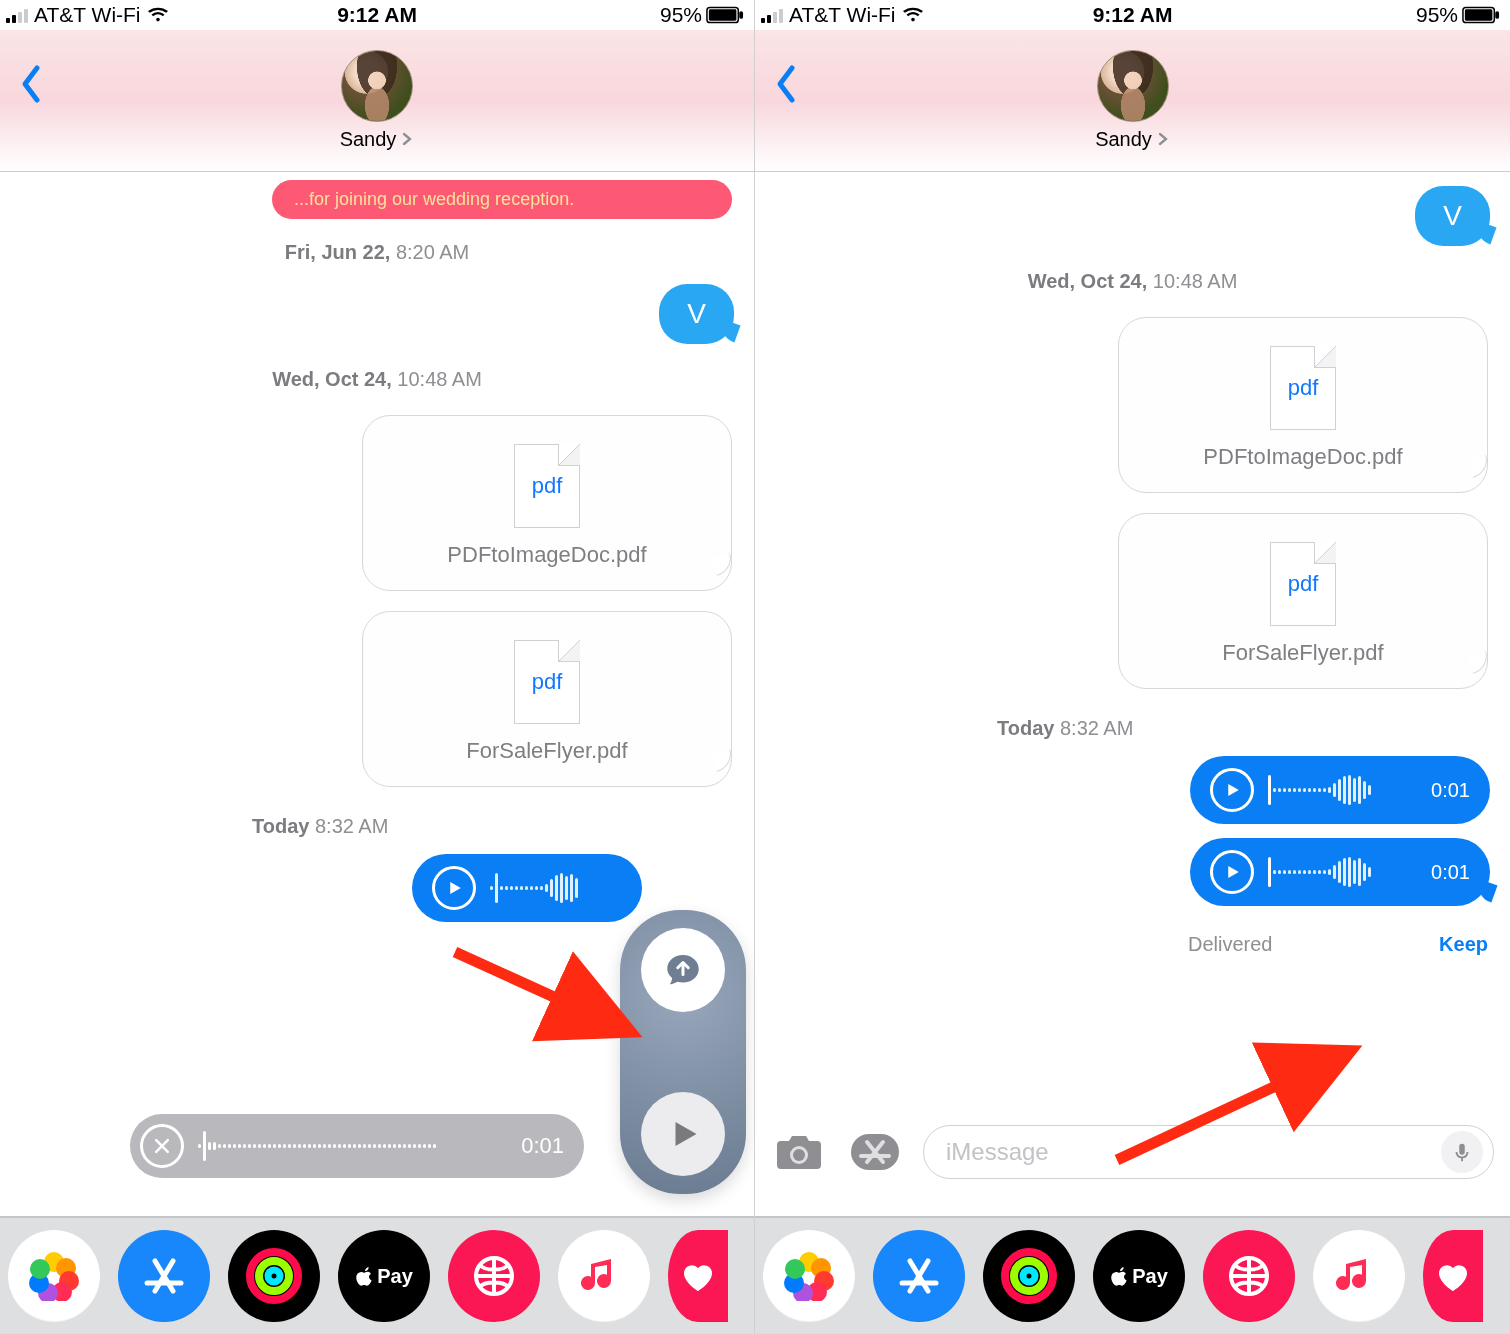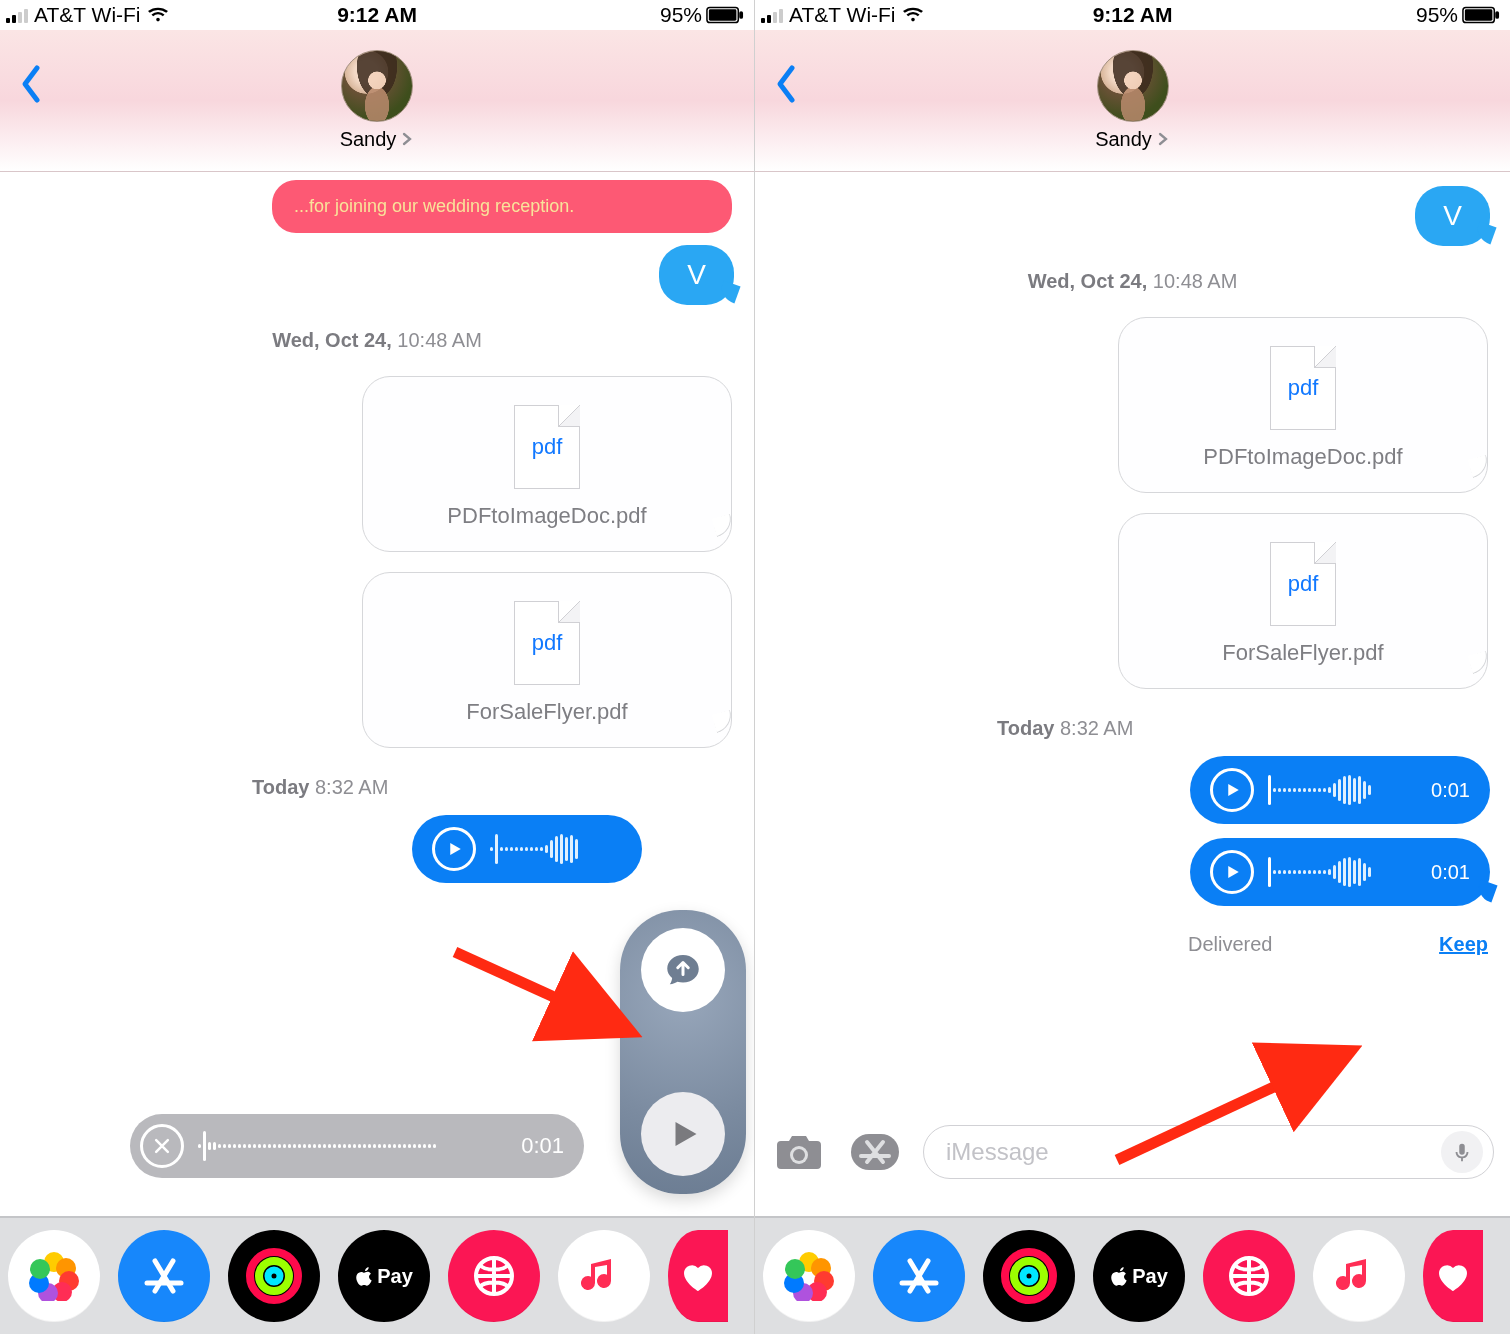--- a/index.html
+++ b/index.html
@@ -139,21 +139,21 @@
     border-bottom-left-radius: 20px 16px;
     transform: rotate(20deg);
   }
 
   .pink-strip{
     align-self: flex-end;
     width: 460px;
     background:#fd5974;
     color:#f9e39a;
     border-radius: 24px;
-    padding: 16px 22px;
+    padding: 9px 22px;
     font-size: 18px;
     margin: 0 10px 6px auto;
     position: relative;
     overflow: hidden;
     white-space: nowrap;
   }
 
   .attach-card{
     width: 370px;
     align-self: flex-end;
@@ -231,21 +231,21 @@
     border-bottom-left-radius:16px; transform:rotate(20deg);
   }
 
   .status-row{
     align-self:flex-end;
     display:flex; justify-content:space-between;
     width:300px; margin:19px 10px 0 auto;
     font-size:20px;
   }
   .status-row .delivered{ color:#8e8e93; }
-  .status-row .keep{ color:#0a7ff5; font-weight:600;text-decoration:underline; }
+  .status-row .keep{ color:#0a7ff5; font-weight:600; }
 
   
   .recorder-overlay{
     position:absolute;
     right:8px;
     bottom:140px;
     width:126px;
     background: radial-gradient(circle at 50% 30%, #98a7bb 0%, #7b8ba0 60%, #6b7c92 100%);
     border-radius:60px;
     padding:18px 0;
@@ -386,20 +386,23 @@
                 <path fill="none" stroke="#8e8e93" stroke-width="2.3" stroke-linecap="round" d="M4 2l6 5-6 5"></path>
               </svg>
         </span>
       </div>
     </div>
   </div>
 
   <div class="thread">
     <div class="pink-strip">...for joining our wedding reception.</div>
 
+    <div class="timestamp">
+      <span class="bold">Fri, Jun 22,</span><span> 8:20 AM</span>
+    </div>
 
     <div class="msg-right">
       <div class="bubble-blue">V</div>
     </div>
 
     <div class="timestamp">
       <span class="bold">Wed, Oct 24,</span><span> 10:48 AM</span>
     </div>
 
     <div class="attach-card">

